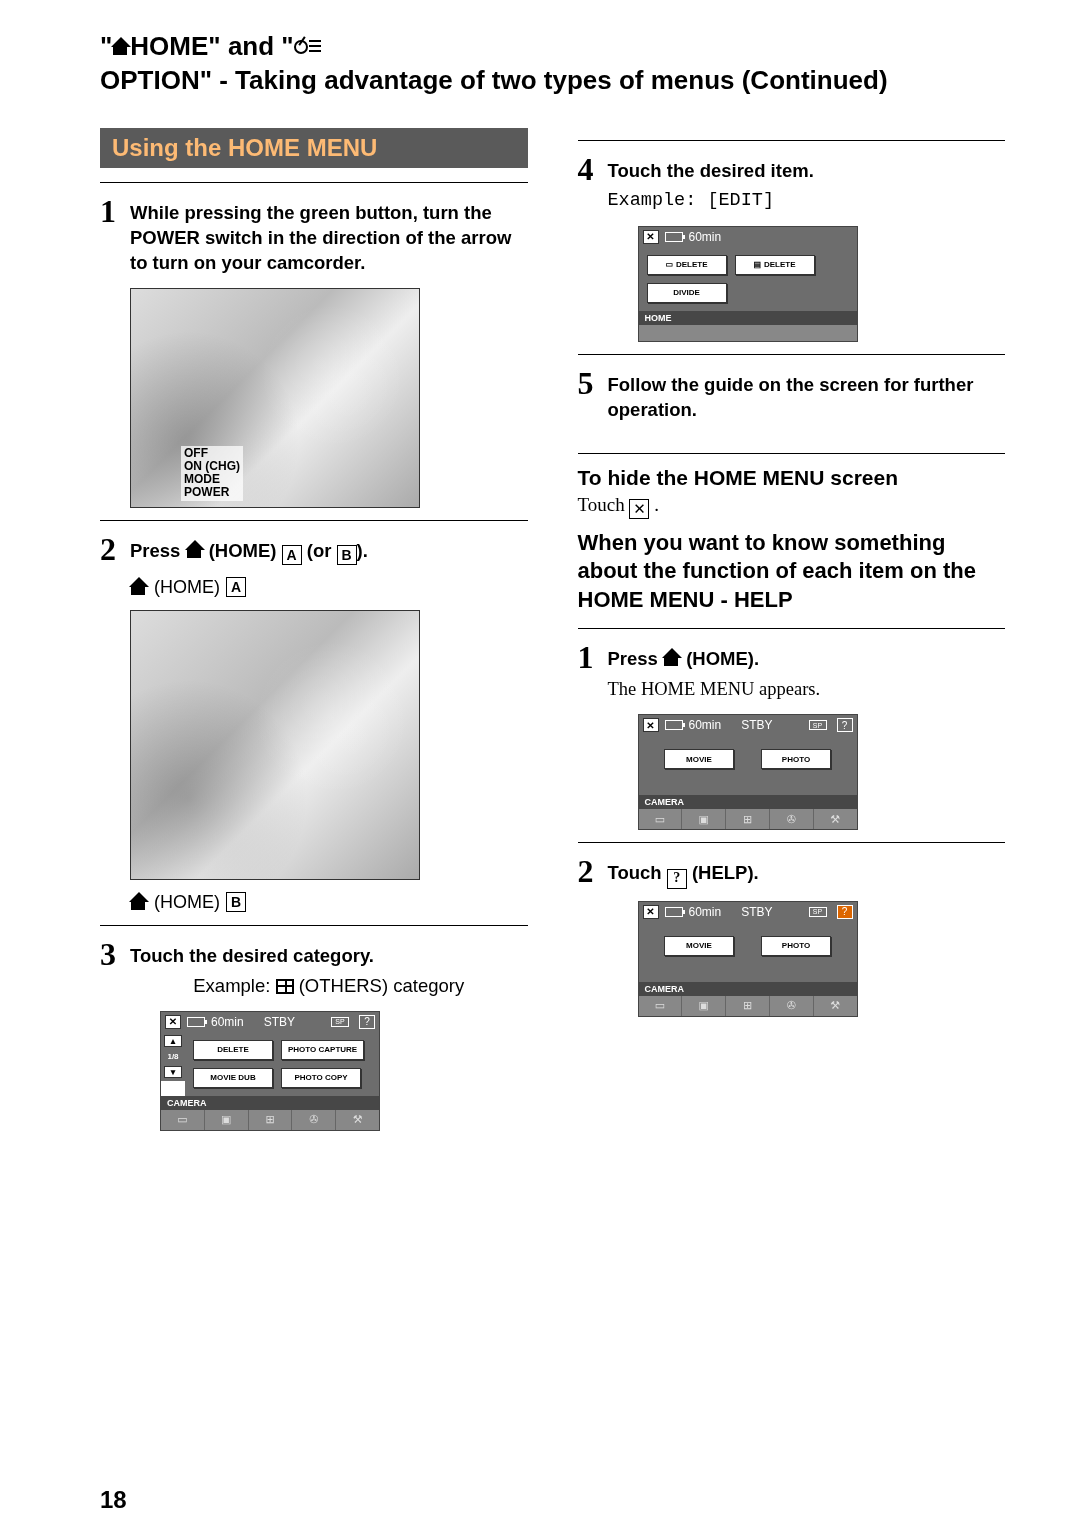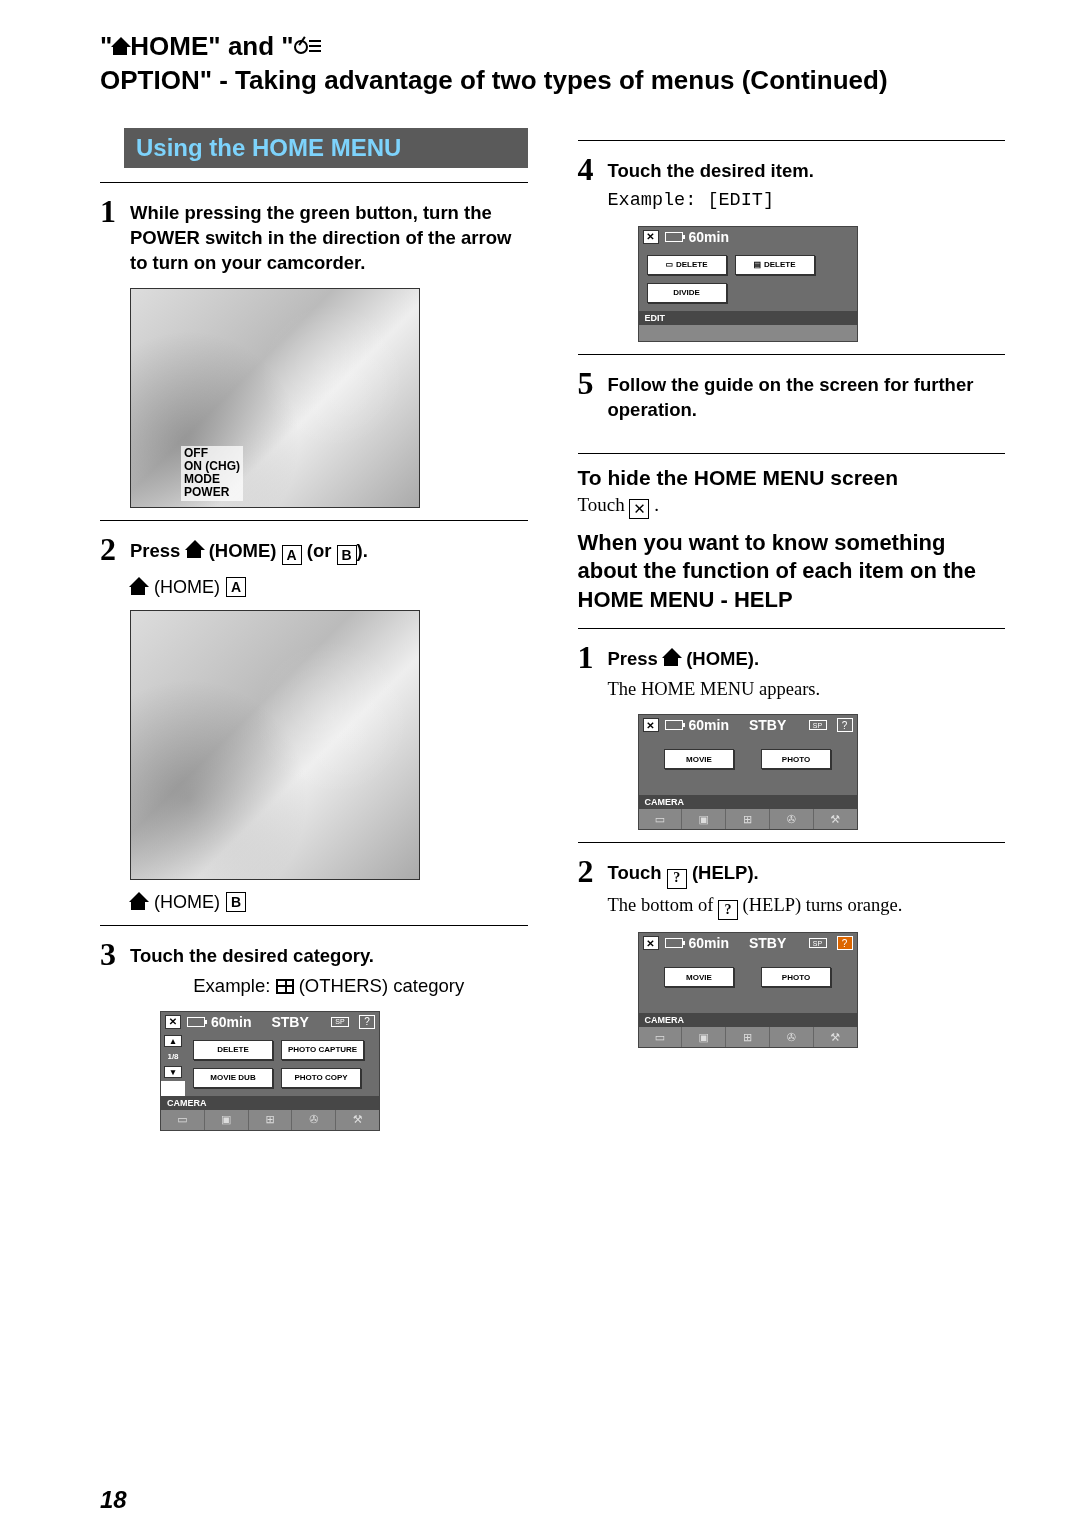--- a/index.html
+++ b/index.html
@@ -24,28 +24,27 @@
     align-items: center;
     gap: 0;
   }
   .columns {
     display: flex;
     gap: 50px;
   }
   .col { flex: 1; min-width: 0; }
   .section-header {
     background: #5a5a5a;
-    color: #7dd3fc;
+    color: #fdba74;
     font-size: 24px;
     font-weight: bold;
     padding: 6px 12px;
     font-family: 'Arial Narrow', Arial, sans-serif;
     font-stretch: condensed;
     margin-bottom: 14px;
-    margin-left: 24px;
   }
   hr.thin { border: none; border-top: 1px solid #000; margin: 12px 0; }
   .step { margin-bottom: 12px; }
   .step-row { display: flex; align-items: flex-start; gap: 8px; }
   .step-num {
     font-family: "Times New Roman", serif;
     font-size: 32px;
     font-weight: bold;
     line-height: 1;
     min-width: 22px;
@@ -83,21 +82,20 @@
     position:absolute;bottom:6px;left:50px;font-size:12px;font-weight:bold;color:#000;
     background:#fffb;padding:1px 3px;
     line-height:1.1;
   }
   .illus2 { height: 270px; }
   .home-label { display:flex; align-items:center; gap:6px; font-size: 18px; margin-left: 30px; margin-top:6px; margin-bottom:4px;}
   .page-num {
     position: absolute; bottom: 20px; left: 100px;
     font-size: 24px; font-weight: bold;
     font-family: 'Arial Narrow', Arial, sans-serif;
-    font-style: italic;
   }
   
   .icon-home { display:inline-block; width:18px; height:18px; position:relative; vertical-align:-2px;}
   .icon-home::before{content:"";position:absolute;left:1px;top:8px;width:14px;height:9px;background:#000;}
   .icon-home::after{content:"";position:absolute;left:-1px;top:-1px;border-left:10px solid transparent;border-right:10px solid transparent;border-bottom:10px solid #000;}
   .icon-option{display:inline-flex;align-items:center;gap:1px;vertical-align:-2px;}
   .icon-option .ring{width:14px;height:14px;border:2.5px solid #000;border-radius:50%;display:inline-block;position:relative;}
   .icon-option .ring::after{content:"";position:absolute;width:2px;height:10px;background:#000;left:5px;top:-6px;transform:rotate(35deg);}
   .icon-option .bars{display:inline-block;width:12px;height:12px;border-top:2.5px solid #000;position:relative;top:-1px;}
   .icon-option .bars::before{content:"";position:absolute;left:0;top:3px;width:12px;height:2.5px;background:#000;}
@@ -107,21 +105,21 @@
   .boxed.q{font-family:serif;}
   .icon-others{display:inline-block;width:18px;height:15px;border:2px solid #000;position:relative;vertical-align:-2px;}
   .icon-others::before{content:"";position:absolute;left:0;right:0;top:4px;height:2px;background:#000;}
   .icon-others::after{content:"";position:absolute;left:7px;top:0;bottom:0;width:2px;background:#000;}
   
   .mini{width:220px;margin:8px auto 8px 60px;border:1px solid #444;}
   .mini-top{background:#6d6d6d;display:flex;align-items:center;height:20px;padding:0 4px;gap:6px;}
   .mini-top .xb{width:16px;height:14px;background:#fff;border:1px solid #333;font-size:10px;display:flex;align-items:center;justify-content:center;font-weight:bold;}
   .mini-top .batt{width:18px;height:10px;border:1.5px solid #fff;position:relative;}
   .mini-top .batt::after{content:"";position:absolute;right:-3px;top:2px;width:2px;height:4px;background:#fff;}
-  .mini-top .t{color:#fff;font-size:14px;font-weight:bold;}
+  .mini-top .t{color:#fff;font-size:12px;font-weight:normal;}
   .mini-body{background:#6d6d6d;padding:8px;display:flex;flex-wrap:wrap;gap:8px;min-height:60px;align-content:flex-start;}
   .mini-btn{background:#fff;border:1px solid #333;height:20px;min-width:80px;font-size:8px;font-weight:bold;display:flex;align-items:center;justify-content:center;padding:0 6px;box-shadow:1px 1px 0 #333;}
   .mini-cat{background:#474747;color:#fff;font-size:9px;font-weight:bold;padding:2px 6px;}
   .mini-bottom{background:#888;height:20px;display:flex;}
   .mini-bottom>div{flex:1;border-right:1px solid #666;display:flex;align-items:center;justify-content:center;color:#ddd;font-size:11px;}
   .mini-bottom>div:last-child{border-right:none;}
   .mini-side{display:flex;}
   .mini-side-col{width:24px;background:#6d6d6d;display:flex;flex-direction:column;}
   .mini-side-col>div{flex:1;background:#fff;margin:3px;border:1px solid #333;display:flex;align-items:center;justify-content:center;font-size:9px;font-weight:bold;}
   .mini-side-mid{background:#6d6d6d;color:#fff;font-size:8px;font-weight:bold;padding:2px 4px;width:24px;text-align:center;}
@@ -260,21 +258,21 @@
       <div class="mini-top">
         <div class="xb">✕</div>
         <div class="batt"></div>
         <div class="t">60min</div>
       </div>
       <div class="mini-body">
         <div class="mini-btn">▭ <span style="margin-left:3px">DELETE</span></div>
         <div class="mini-btn">▤ <span style="margin-left:3px">DELETE</span></div>
         <div class="mini-btn">DIVIDE</div>
       </div>
-      <div class="mini-cat">EDIT</div>
+      <div class="mini-cat">HOME</div>
       <div style="background:#888;height:16px"></div>
     </div>
 
     <hr class="thin">
 
     <div class="step">
       <div class="step-row">
         <div class="step-num">5</div>
         <div class="step-text">Follow the guide on the screen for further operation.</div>
       </div>
@@ -328,23 +326,20 @@
 
     <hr class="thin">
 
     <div class="step">
       <div class="step-row">
         <div class="step-num">2</div>
         <div class="step-text">
           <span>Touch </span><span class="boxed q">?</span><span> (HELP).</span>
         </div>
       </div>
-      <div class="step-body" style="font-family:'Times New Roman',serif;">
-        <span>The bottom of </span><span class="boxed q">?</span><span> (HELP) turns orange.</span>
-      </div>
     </div>
 
     <div class="mini">
       <div class="mini-top">
         <div class="xb">✕</div>
         <div class="batt"></div>
         <div class="t">60min</div>
         <div class="t" style="margin-left:14px">STBY</div>
         <div class="sp-ind">SP</div>
         <div class="q-ind orange">?</div>

